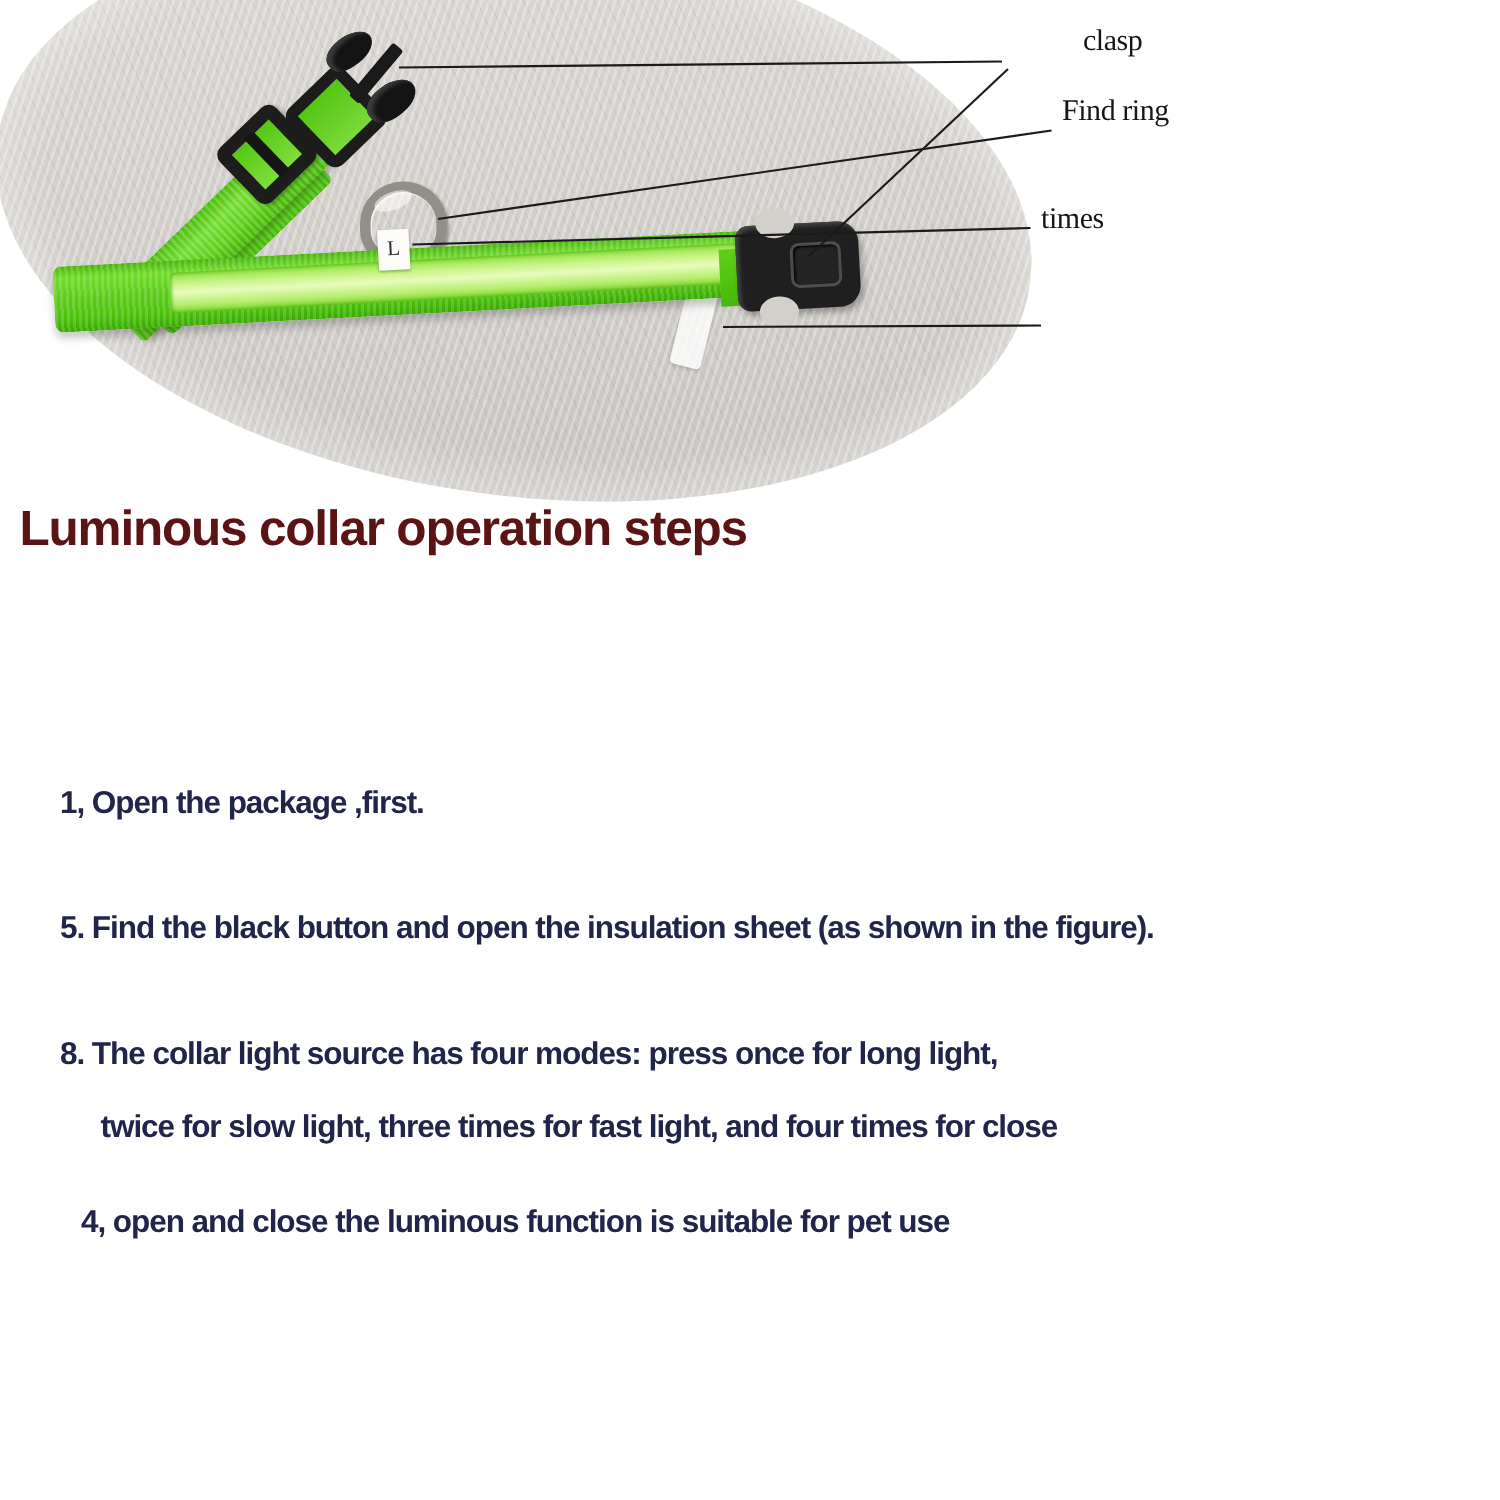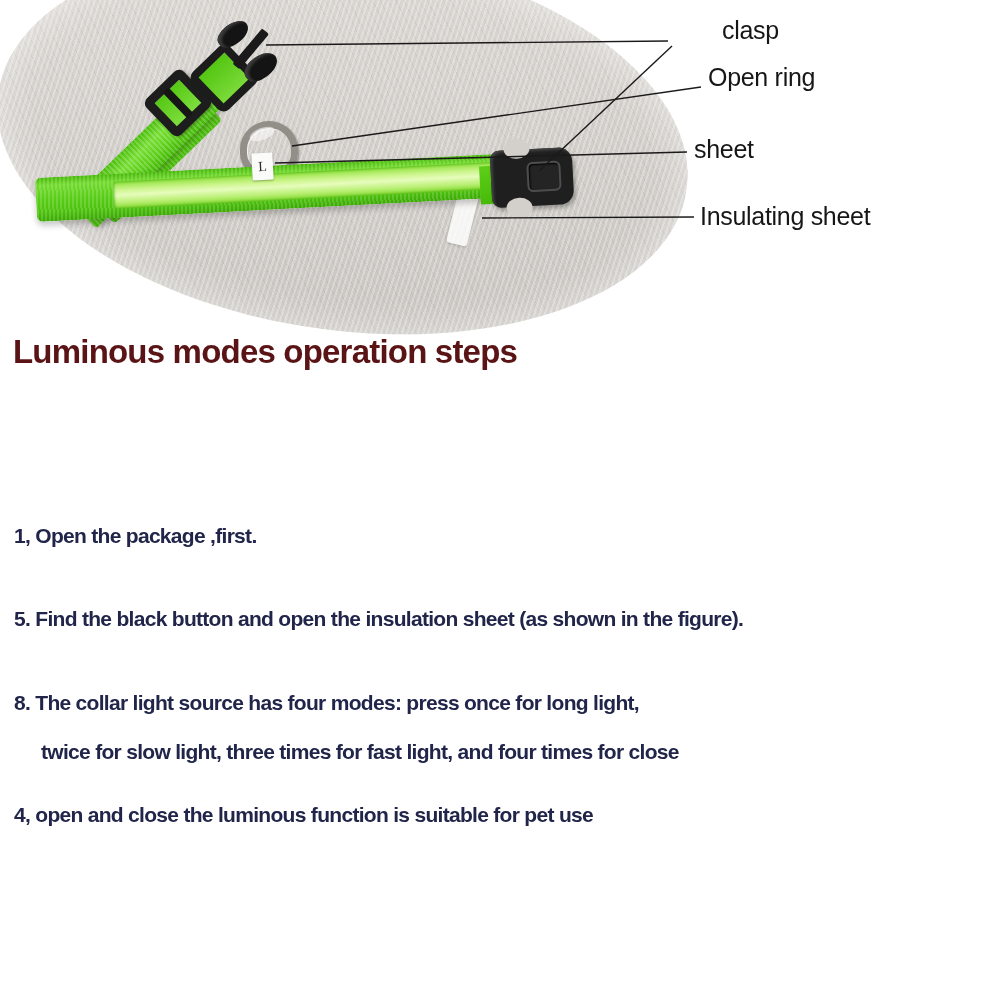--- a/index.html
+++ b/index.html
@@ -99,36 +99,36 @@
     transform:rotate(-3deg);background:linear-gradient(to bottom,#5ecf1a,#46ba07);}
 
   
   .insulating-tab{position:absolute;left:452px;top:193px;width:21px;height:52px;z-index:5;
     transform:rotate(14deg);background:rgba(255,255,255,.8);border-radius:3px;
     box-shadow:0 1px 3px rgba(0,0,0,.18);}
 
   
   .callouts{position:absolute;left:0;top:0;width:1000px;height:340px;z-index:10;}
   .part-label{position:absolute;z-index:11;color:var(--col-label_text);
-    font-size:25px;font-weight:500;letter-spacing:-0.3px;white-space:nowrap;}
+    font-size:20px;font-weight:500;letter-spacing:-0.3px;white-space:nowrap;font-family:Liberation Serif, serif;}
   .lbl-clasp{left:722px;top:16px}
   .lbl-ring{left:708px;top:63px}
   .lbl-size{left:694px;top:135px}
   .lbl-sheet{left:700px;top:202px}
 
   
   .heading{position:absolute;left:13px;top:333px;color:var(--col-heading_text);
     font-size:33px;font-weight:bold;letter-spacing:-0.8px;white-space:nowrap;}
   .step-line{position:absolute;color:var(--col-step_text);font-size:21px;
-    font-weight:bold;letter-spacing:-0.7px;white-space:nowrap;}
+    font-weight:bold;letter-spacing:-0.7px;white-space:nowrap;margin-left:26px;}
   .s1{left:14px;top:524px}
   .s2{left:14px;top:607px}
   .s3a{left:14px;top:691px}
   .s3b{left:41px;top:740px}
-  .s4{left:14px;top:803px}
+  .s4{left:28px;top:803px}
 </style>
 </head>
 <body>
 
 <div class="stage">
 
   <div class="photo">
     <div class="fabric"></div>
 
     <div class="ring"></div>
@@ -159,26 +159,25 @@
 
     <svg class="callouts" viewBox="0 0 1000 340" xmlns="http://www.w3.org/2000/svg">
       <line x1="266" y1="45" x2="668" y2="41" stroke="#1a1a1a" stroke-width="1.4"></line>
       <line x1="672" y1="46" x2="539" y2="171" stroke="#1a1a1a" stroke-width="1.4"></line>
       <line x1="292" y1="146" x2="701" y2="87" stroke="#1a1a1a" stroke-width="1.4"></line>
       <line x1="275" y1="163" x2="687" y2="152" stroke="#1a1a1a" stroke-width="1.4"></line>
       <line x1="482" y1="218" x2="694" y2="217" stroke="#1a1a1a" stroke-width="1.4"></line>
     </svg>
 
     <span class="part-label lbl-clasp">clasp</span>
-    <span class="part-label lbl-ring">Open ring</span>
-    <span class="part-label lbl-size">sheet</span>
-    <span class="part-label lbl-sheet">Insulating sheet</span>
+    <span class="part-label lbl-ring">Find ring</span>
+    <span class="part-label lbl-size">times</span>
   </div>
 
-  <h1 class="heading">Luminous modes operation steps</h1>
+  <h1 class="heading">Luminous collar operation steps</h1>
 
   <div>
     <p class="step-line s1">1, Open the package ,first.</p>
     <p class="step-line s2">5. Find the black button and open the insulation sheet (as shown in the figure).</p>
     <p class="step-line s3a">8. The collar light source has four modes: press once for long light,</p>
     <p class="step-line s3b">twice for slow light, three times for fast light, and four times for close</p>
     <p class="step-line s4">4, open and close the luminous function is suitable for pet use</p>
   </div>
 
 </div>

